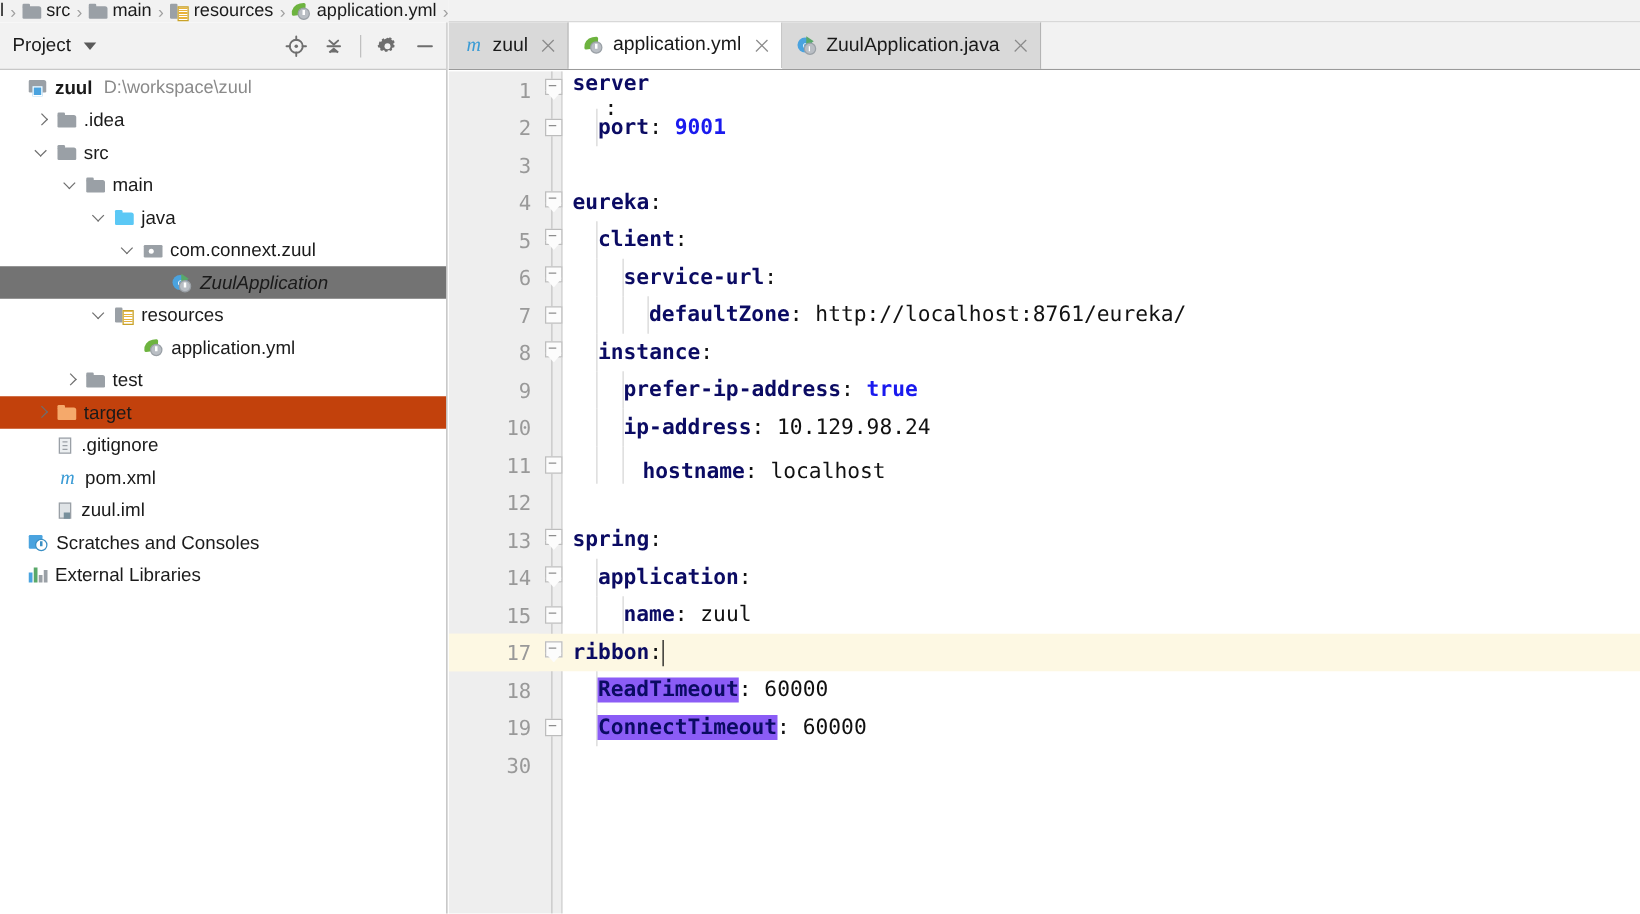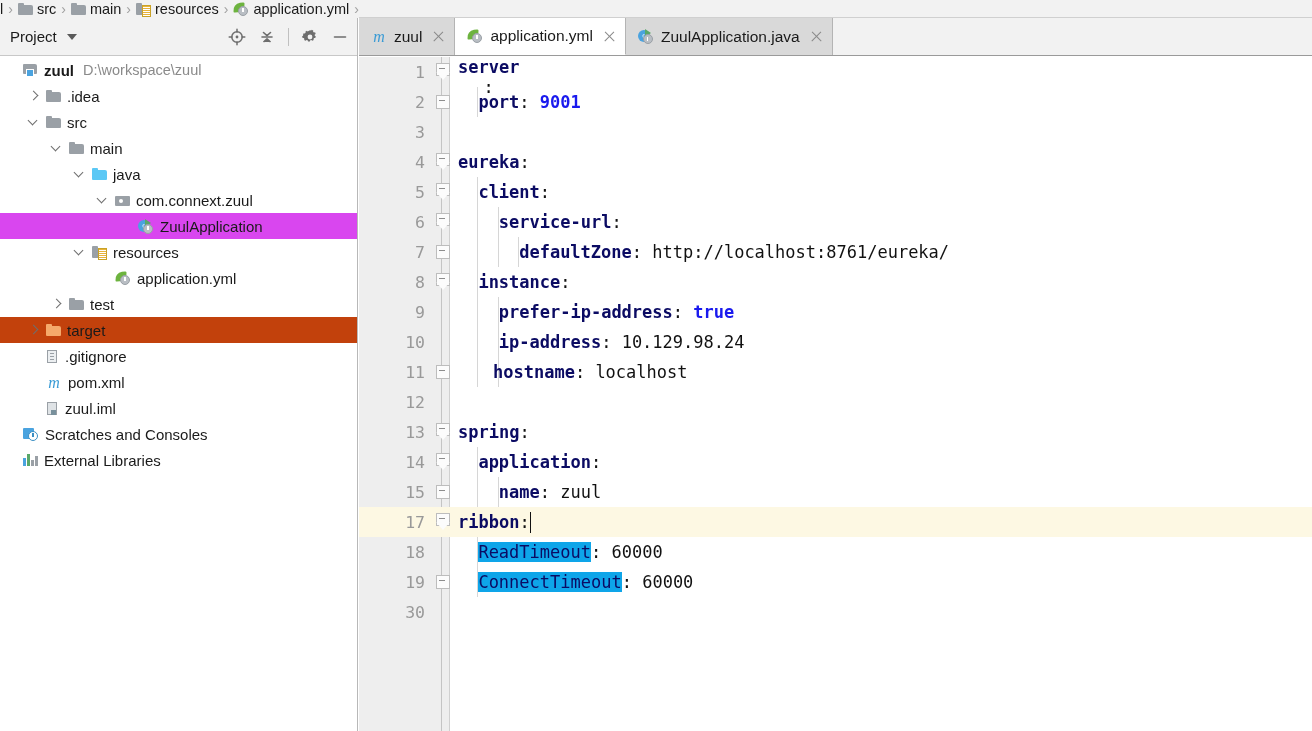--- a/index.html
+++ b/index.html
@@ -170,21 +170,21 @@
   .panel-tools { margin-left: auto; display: flex; align-items: center; gap: 12px; }
   .tool { width: 18px; height: 18px; position: relative; cursor: pointer; }
   .tool svg { display: block; }
   .tool-sep { width: 1px; height: 18px; background: #c0c0c0; }
 
   .tree { position: absolute; top: 39px; left: 0; right: 0; bottom: 0; overflow: hidden; }
   .node {
     height: 26px; display: flex; align-items: center;
     font-size: 15px; color: #1a1a1a; white-space: nowrap; cursor: default;
   }
-  .node.sel { background: #d946ef; }
+  .node.sel { background: #737373; font-style: italic; }
   .node.excl { background: #c2410c; }
   .arrow { width: 14px; height: 26px; flex: 0 0 14px; position: relative; }
   .arrow.r:after, .arrow.d:after {
     content: ""; position: absolute; left: 3px; top: 9px;
     width: 6px; height: 6px;
     border-right: 1.6px solid #6e6e6e; border-bottom: 1.6px solid #6e6e6e;
   }
   .arrow.r:after { transform: rotate(-45deg); }
   .arrow.d:after { transform: rotate(45deg); left: 2px; top: 8px; }
   .node .lbl { margin-left: 6px; }
@@ -274,21 +274,21 @@
     content: ""; position: absolute; left: 0; top: 2px;
     width: 12px; height: 12px; background: #fcfcfc; border: 1px solid #bdbdbd;
   }
   .fold.sq .mn { top: 7px; }
   .code {
     position: absolute; left: 99px; top: 0; height: 30px;
     display: flex; align-items: center; white-space: pre;
     font-family: "DejaVu Sans Mono", monospace; font-size: 17px;
   }
   .k  { color: #0b0b63; font-weight: bold; }
-  .kh { color: #0b0b63; font-weight: normal; background: #0ea5e9; }
+  .kh { color: #0b0b63; font-weight: bold; background: #8b5cf6; }
   .p  { color: #111111; }
   .v  { color: #111111; }
   .nv { color: #1a1aee; font-weight: bold; }
   .caret-text {
     display: inline-block; width: 1.5px; height: 21px;
     background: #111111; vertical-align: middle; margin-left: 0px;
   }
   .indent-guide {
     position: absolute; top: 0; height: 30px; width: 1px; background: #d6d6d6;
   }
@@ -626,21 +626,21 @@
             <span class="indent-guide" style="left: 138.8px;"></span>
             <span class="code" style="left: 139.8px;"><span class="k">ip-address</span><span class="p">: </span><span class="v">10.129.98.24</span></span>
           </div>
           <div class="line">
             <span class="gnum">11</span>
             <span class="fold sq">
               <span class="mn"></span>
             </span>
             <span class="indent-guide" style="left: 118.4px;"></span>
             <span class="indent-guide" style="left: 138.8px;"></span>
-            <span class="code" style="left: 134px;"><span class="k">hostname</span><span class="p">: </span><span class="v">localhost</span></span>
+            <span class="code" style="left: 155px; align-items: flex-end;"><span class="k">hostname</span><span class="p">: </span><span class="v">localhost</span></span>
           </div>
           <div class="line">
             <span class="gnum">12</span>
             <span class="code" style="left: 99px;"></span>
           </div>
           <div class="line">
             <span class="gnum">13</span>
             <span class="fold sh">
               <span class="mn"></span>
             </span>

